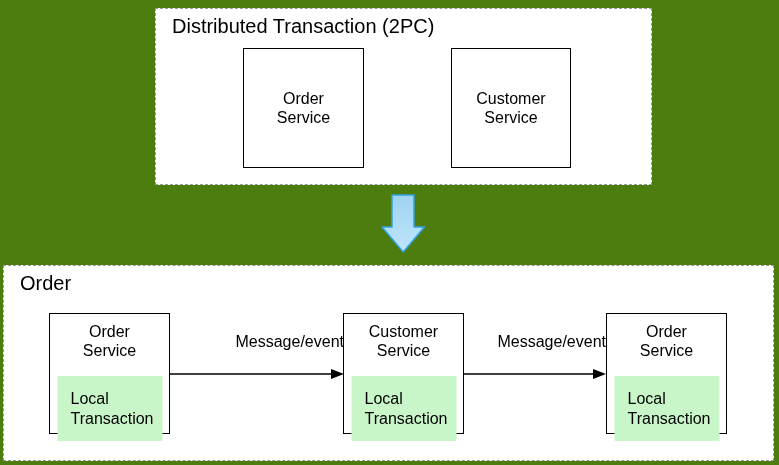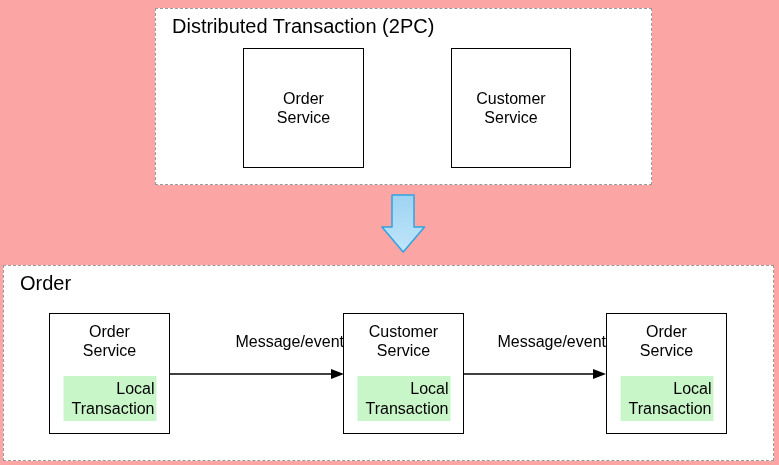--- a/index.html
+++ b/index.html
@@ -1,20 +1,20 @@
 <!DOCTYPE html>
 <html><head>
 <meta charset="utf-8">
 <style>
   html, body { margin: 0; padding: 0; background: #ffffff; }
   .page {
     position: relative;
     width: 779px;
     height: 465px;
-    background: #fca5a5;
+    background: #4d7c0f;
     font-family: "Liberation Sans", sans-serif;
     color: #000000;
     overflow: hidden;
   }
   .dashed-box {
     position: absolute;
     border: 1px dashed #999999;
     background: #ffffff;
     box-sizing: border-box;
   }
@@ -55,25 +55,26 @@
   .step-3 { left: 602px; }
   .saga-step .svc-label {
     position: absolute;
     left: 50%; top: 8px;
     transform: translateX(-50%);
   }
   .local-box {
     position: absolute;
     left: 50%; top: 62px;
     transform: translateX(-50%);
-    width: 93px; height: 45px;
+    width: 93px; height: 65px;
     display: flex;
     align-items: center;
     justify-content: center;
-    text-align: right;
+    text-align: left;
+    padding-left: 12px;
   }
   .local-label {
     display: inline-block;
     width: 90px;
     font-size: 16px;
     line-height: 1.2;
   }
   .msg-arrow { position: absolute; top: 101px; }
   .arrow-1 { left: 165px; }
   .arrow-2 { left: 459px; }

